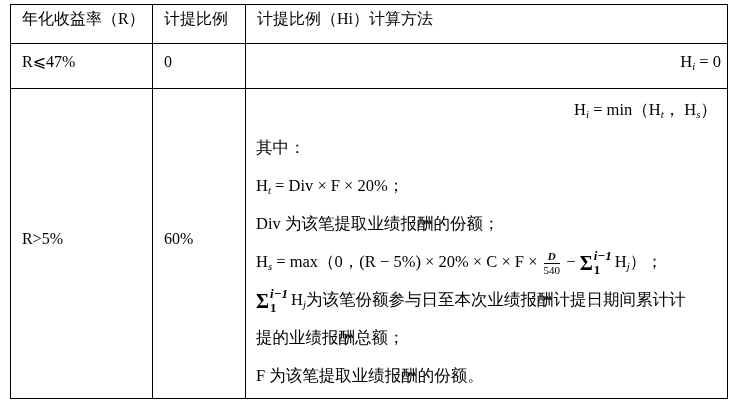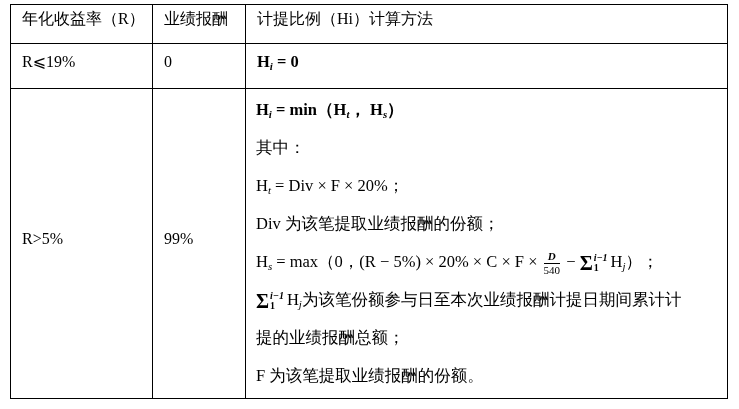--- a/index.html
+++ b/index.html
@@ -30,21 +30,21 @@
     font-size: 16px;
     text-align: left;
     vertical-align: middle;
     padding: 0 6px 9px 11px;
     background: #fff;
   }
   tr.r-head th { height: 39px; }
   tr.r-low  td { height: 45px; }
   tr.r-high td { height: 310px; }
 
-  td.center, .fline.center { text-align: left; font-weight: bold; }
+  td.center, .fline.center { text-align: right; }
 
   
   td.formula-cell {
     vertical-align: top;
     padding: 2px 10px 0 10px;
   }
   .fline {
     height: 38px;
     line-height: 38px;
     font-size: 16px;
@@ -84,54 +84,54 @@
   }
   .sum .sigma {
     font-size: 20px;
     font-weight: bold;
     line-height: 1;
   }
   .sum .sum-scripts {
     display: inline-flex;
     flex-direction: column;
     justify-content: flex-start;
-    font-size: 10px;
+    font-size: 13px;
     line-height: 1.05;
     font-weight: bold;
     margin-left: 1px;
   }
   .sum .sum-sup { font-style: italic; }
   .sum .sum-sub { font-style: normal; }
 </style>
 </head>
 <body>
 
 <div class="page">
   <table class="fee-table">
     <colgroup>
       <col class="c1">
         <col class="c2">
         <col class="c3">
     </colgroup>
     <tbody>
       <tr class="r-head">
         <th>年化收益率（R）</th>
-        <th>业绩报酬</th>
+        <th>计提比例</th>
         <th>计提比例（Hi）计算方法</th>
       </tr>
 
       <tr class="r-low">
-        <td>R⩽19%</td>
+        <td>R⩽47%</td>
         <td>0</td>
         <td class="center formula fm">H<sub>i</sub> = 0</td>
       </tr>
 
       <tr class="r-high">
         <td>R&gt;5%</td>
-        <td>99%</td>
+        <td>60%</td>
         <td class="formula-cell fm">
           <div class="fline center">H<sub>i</sub> = min（H<sub>t</sub>， H<sub>s</sub>）</div>
           <div class="fline">其中：</div>
           <div class="fline">H<sub>t</sub> = Div × F × 20%；</div>
           <div class="fline">Div 为该笔提取业绩报酬的份额；</div>
           <div class="fline">H<sub>s</sub> = max（0，(R − 5%) × 20% × C × F × <span class="frac"><span class="num">D</span><span class="den">540</span></span> − <span class="sum">
                 <span class="sigma">Σ</span>
                 <span class="sum-scripts">
                   <span class="sum-sup">i−1</span>
                   <span class="sum-sub">1</span>

